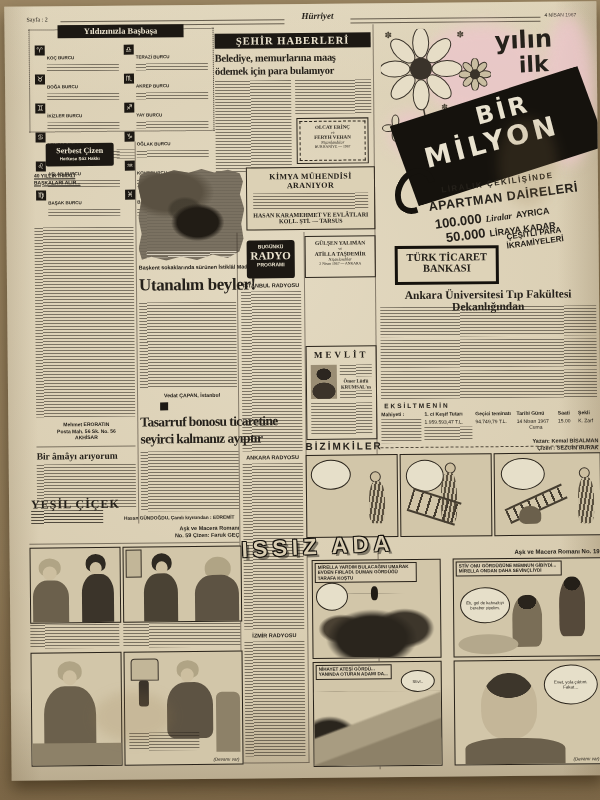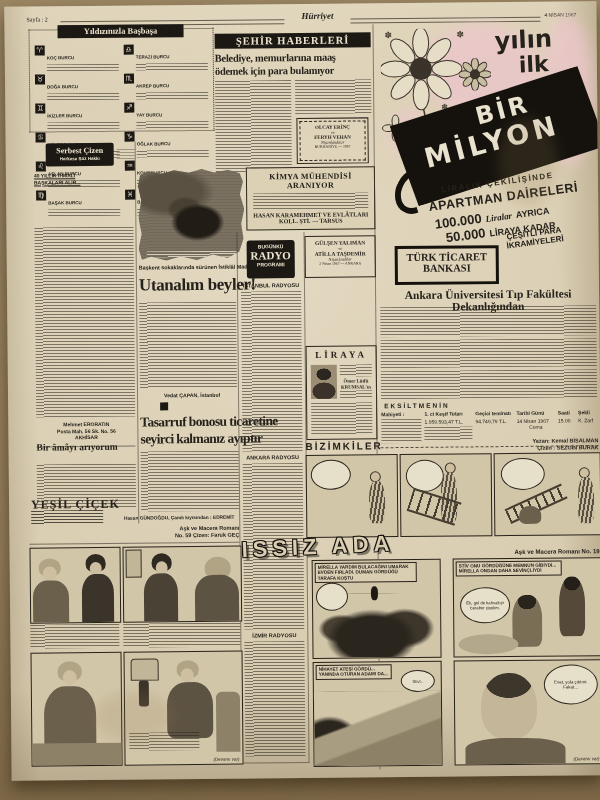--- a/index.html
+++ b/index.html
@@ -111,21 +111,21 @@
   <div class="a san b" style="left:36px;top:170px;font-size:5px;line-height:6.5px;text-decoration:underline">
     <span>40 YILLIK İHMALİ</span><br><span>BAŞKALARI ALIR...</span>
   </div>
   <div class="a fl" style="left:36px;top:225px;width:99px;height:190px"></div>
   <div class="a san b c" style="left:42px;top:419px;width:88px;font-size:5px;line-height:6.5px">
     <span>Mehmet ERORATIN</span><br>
     <span>Posta Mah. 56 Sk. No. 56</span><br>
     <span>AKHİSAR</span>
   </div>
   <div class="a hr" style="left:36px;top:444px;width:99px"></div>
-  <div class="a ser b" style="left:36px;top:440px;font-size:9.5px">Bir âmâyı arıyorum</div>
+  <div class="a ser b" style="left:36px;top:449px;font-size:9.5px">Bir âmâyı arıyorum</div>
   <div class="a fl" style="left:36px;top:462px;width:99px;height:44px"></div>
   <div class="a flb" style="left:30px;top:508px;width:72px;height:14px"></div>
   <div class="a vr" style="left:137px;top:140px;height:382px"></div>
 
   <div class="a blackbox ser b c" style="left:218px;top:33px;width:156px;height:15px;font-size:10.5px;line-height:15px;letter-spacing:1px">ŞEHİR HABERLERİ</div>
   <div class="a ser b" style="left:218px;top:51px;width:158px;font-size:10.5px;line-height:13px;letter-spacing:-0.3px">
     <span>Belediye, memurlarına maaş</span><br><span>ödemek için para bulamıyor</span>
   </div>
   <div class="a fl" style="left:218px;top:80px;width:76px;height:92px"></div>
   <div class="a fl" style="left:298px;top:80px;width:76px;height:34px"></div>
@@ -178,21 +178,21 @@
   </div>
 
   <div class="a bx c" style="left:306px;top:236px;width:69px;height:40px">
     <div class="ser b" style="font-size:5.5px;margin-top:3px">GÜLŞEN YALIMAN</div>
     <div class="ser" style="font-size:4px">ve</div>
     <div class="ser b" style="font-size:5.5px">ATİLLA TAŞDEMİR</div>
     <div class="ser" style="font-size:4.2px;font-style:italic">Nişanlandılar</div>
     <div class="ser" style="font-size:3.8px">2 Nisan 1967 — ANKARA</div>
   </div>
   <div class="a bx" style="left:306px;top:346px;width:69px;height:92px">
-    <div class="ser b c" style="font-size:9px;letter-spacing:3px;margin-top:3px">LİRAYA</div>
+    <div class="ser b c" style="font-size:9px;letter-spacing:3px;margin-top:3px">MEVLİT</div>
     <div class="a" style="left:4px;top:18px;width:26px;height:34px;background:
         radial-gradient(46% 28% at 50% 28%, #2c2620 0 60%, transparent 63%),
         radial-gradient(72% 42% at 50% 78%, #3b332a 0 60%, transparent 63%), #9a8d74"></div>
     <div class="fl" style="position:absolute;left:33px;top:18px;width:32px;height:12px"></div>
     <div class="ser b c" style="position:absolute;left:31px;top:32px;width:36px;font-size:4.8px;line-height:5.5px">Ömer Lütfü KRUMSAL'ın</div>
     <div class="fl" style="position:absolute;left:33px;top:44px;width:32px;height:8px"></div>
     <div class="fl" style="position:absolute;left:4px;top:56px;width:61px;height:32px"></div>
   </div>
 
   <div class="a vr" style="left:376px;top:25px;height:745px"></div>

